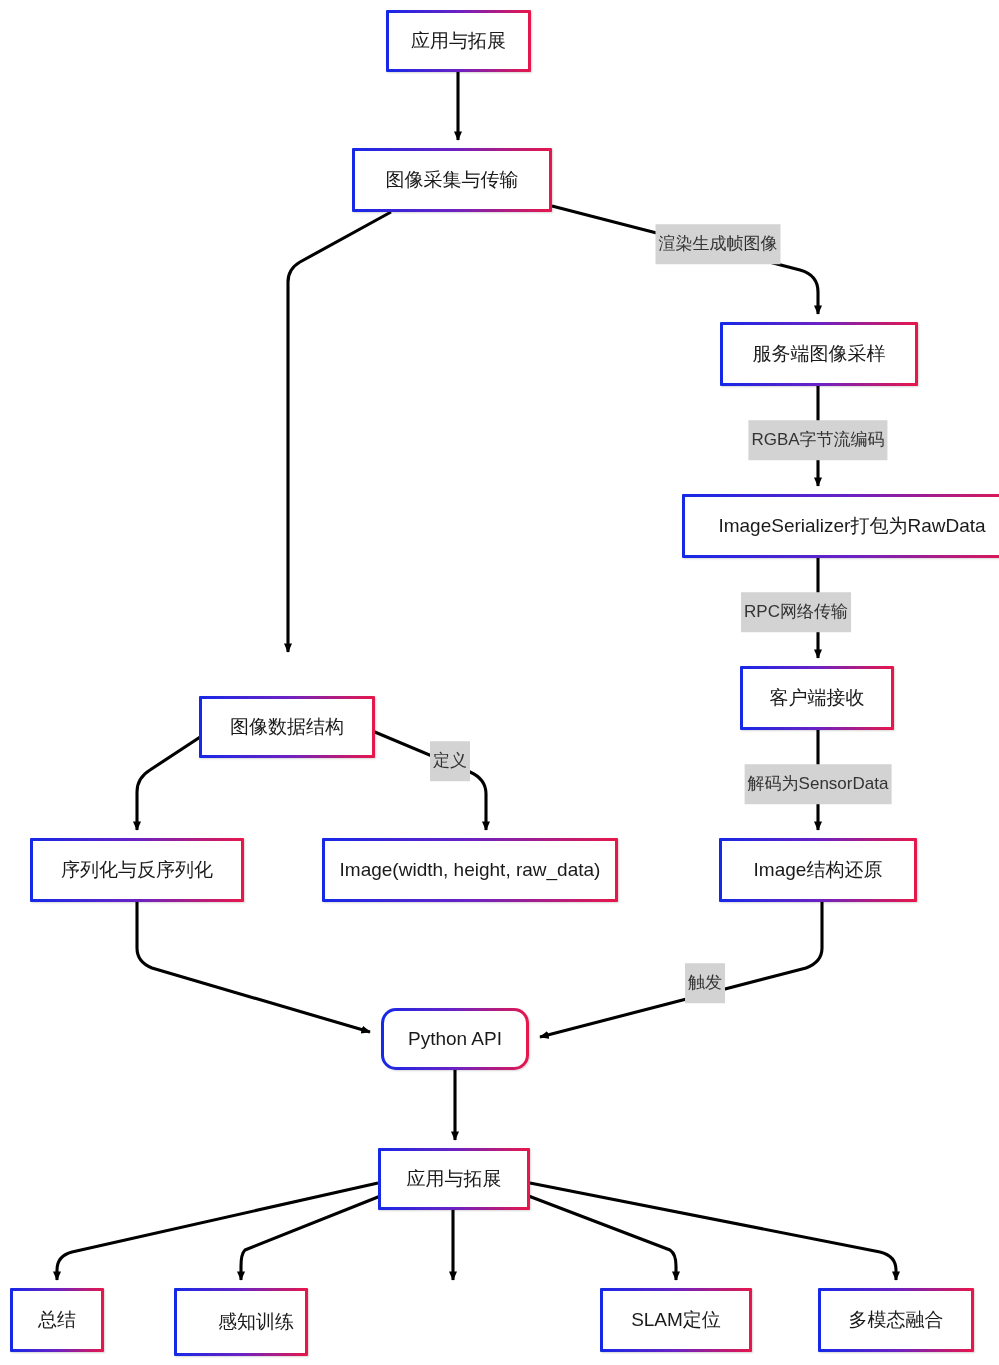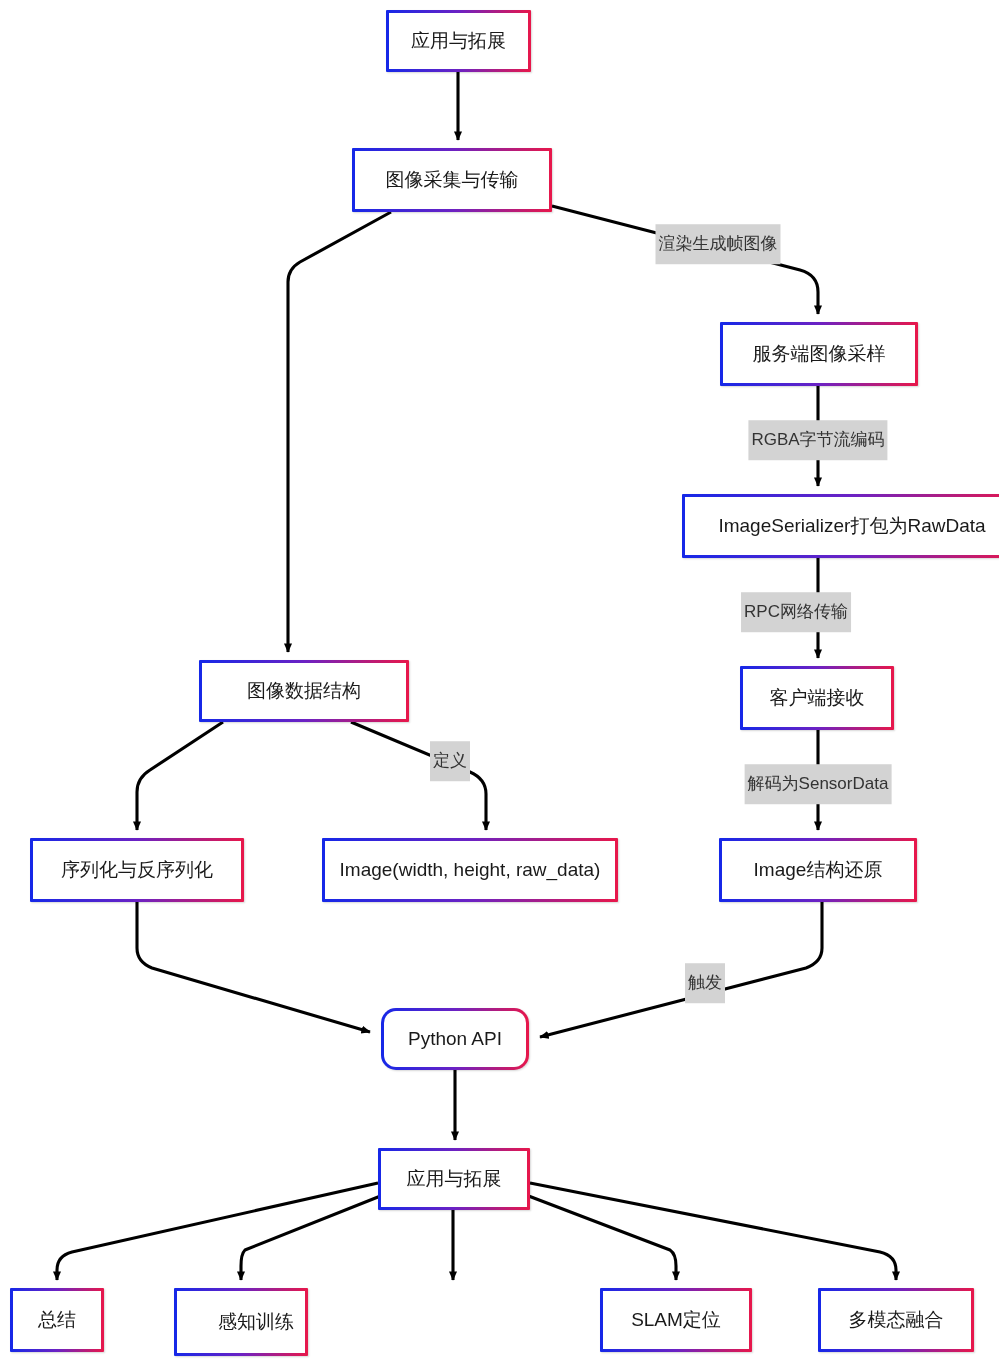--- a/index.html
+++ b/index.html
@@ -120,21 +120,21 @@
   </div>
 
   <div class="node" style="left:649px; top:494px; width:340px; height:64px;margin-left:33px;">
     <span class="node-label">ImageSerializer打包为RawData</span>
   </div>
 
   <div class="node" style="left:740px; top:666px; width:154px; height:64px;">
     <span class="node-label">客户端接收</span>
   </div>
 
-  <div class="node" style="left:199px; top:660px; width:210px; height:62px;justify-content:center;">
+  <div class="node" style="left:199px; top:696px; width:176px; height:62px;justify-content:center;">
     <span class="node-label">图像数据结构</span>
   </div>
 
   <div class="node" style="left:30px; top:838px; width:214px; height:64px;">
     <span class="node-label">序列化与反序列化</span>
   </div>
 
   <div class="node" style="left:322px; top:838px; width:296px; height:64px;">
     <span class="node-label">Image(width, height, raw_data)</span>
   </div>

